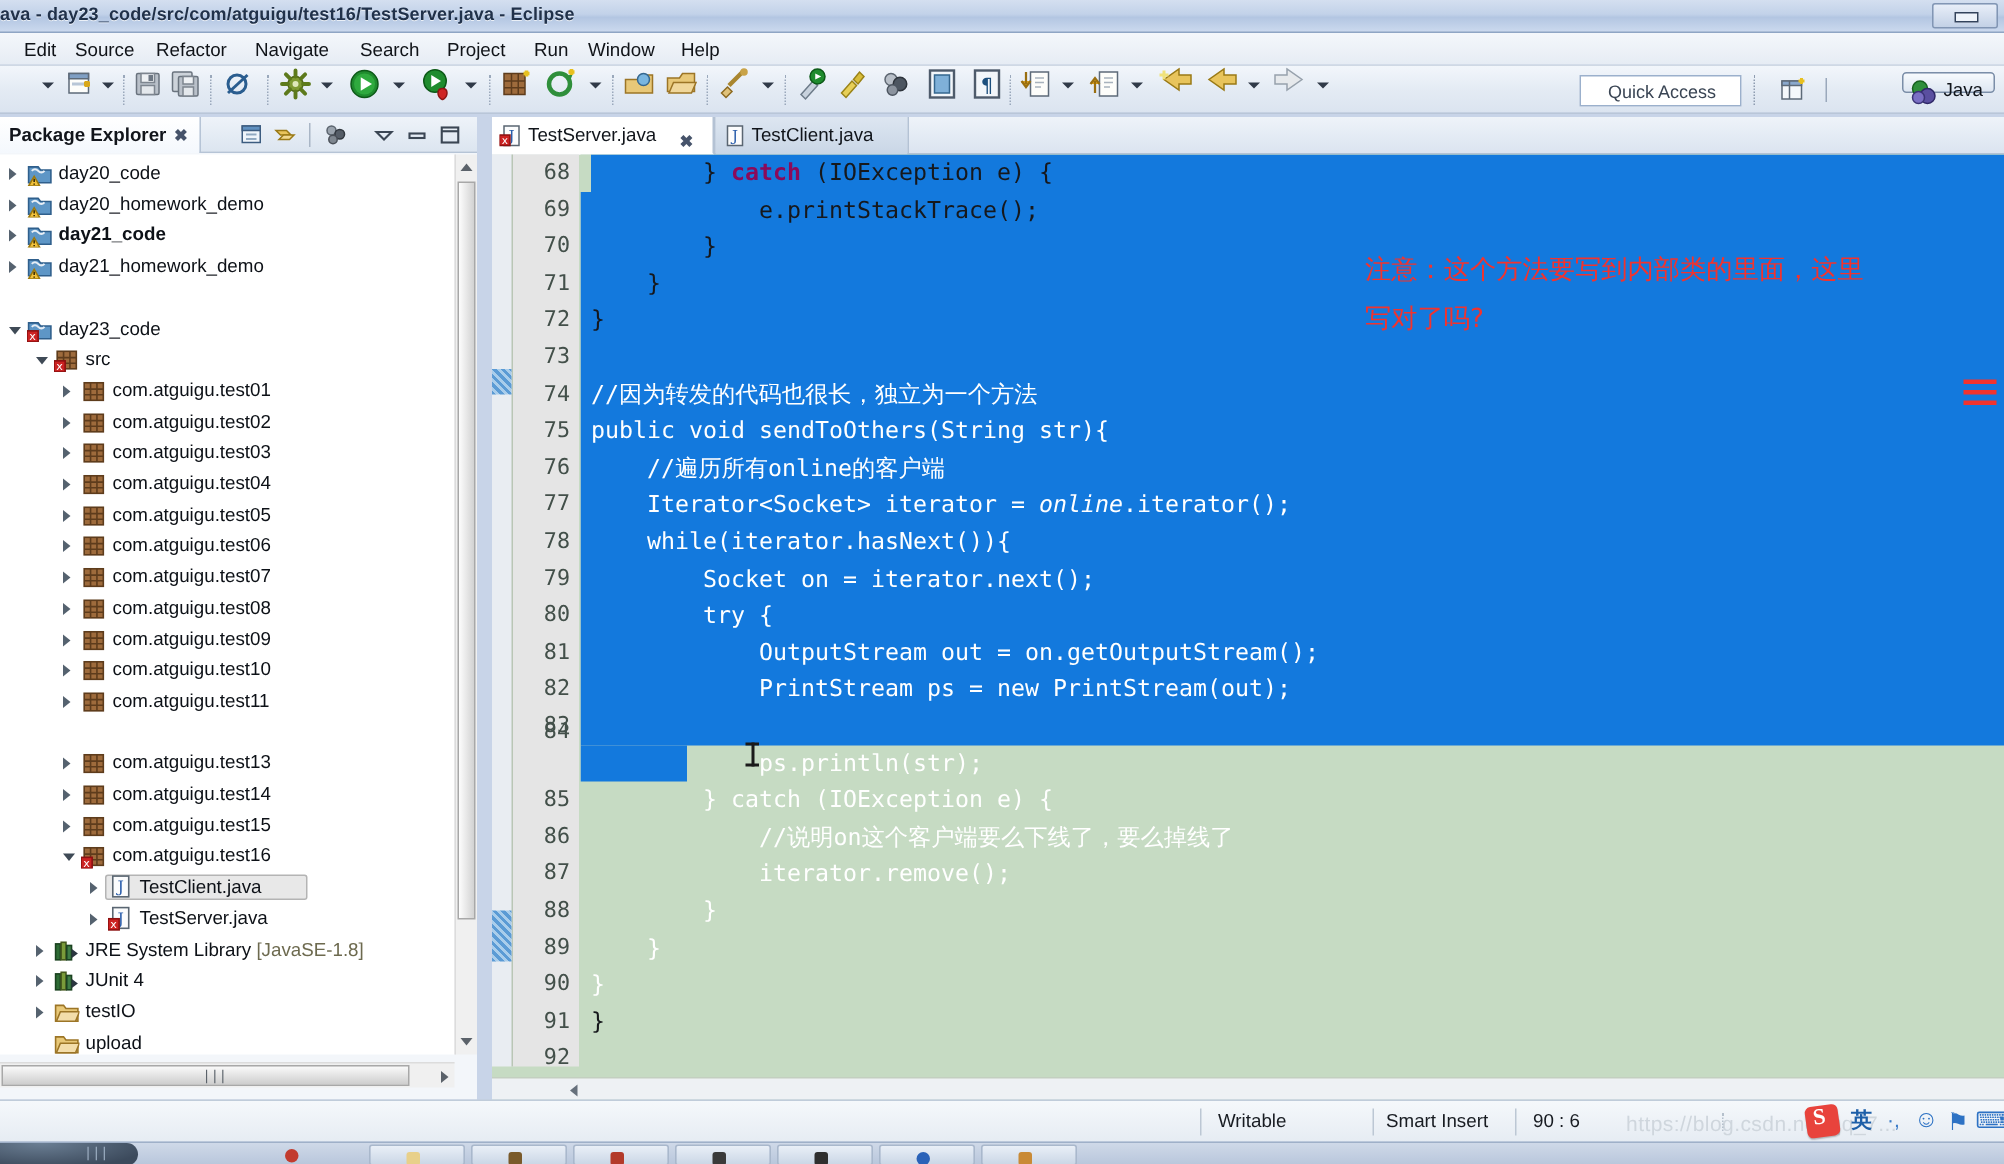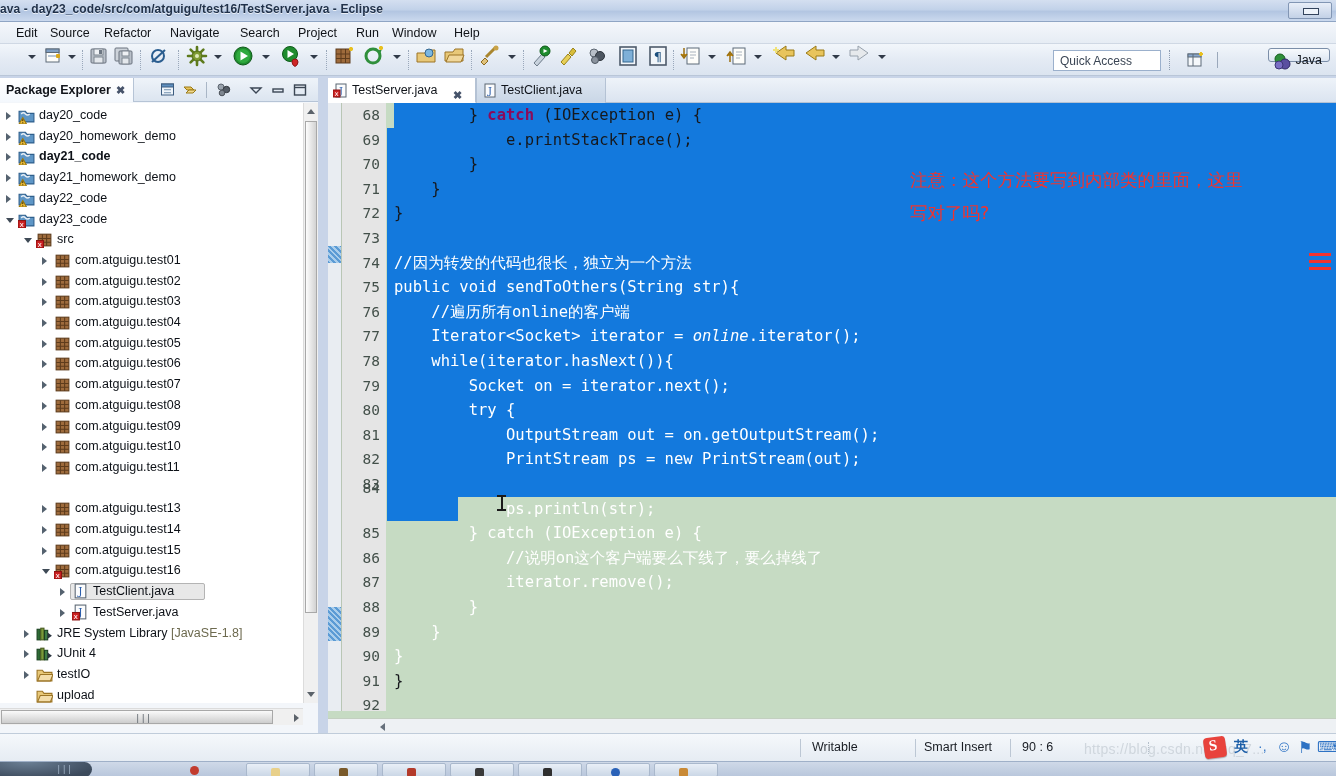--- a/index.html
+++ b/index.html
@@ -58,21 +58,21 @@
   }
   .ico { position: absolute; width: 20px; height: 20px; top: 2px; }
   .arrow-dn {
     position: absolute; top: 11px; width: 0; height: 0;
     border-left: 4px solid transparent; border-right: 4px solid transparent;
     border-top: 4px solid #303a48;
   }
   .qa-box {
     position: absolute; top: 6px; width: 108px; height: 21px;
     background: #fff; border: 1px solid #9bb0cc;
-    font-size: 12px; color: #3a4554; line-height: 20px; padding-left: 6px;
+    font-size: 12px; color: #3a4554; line-height: 20px; padding-left: 18px;
   }
   .persp-btn {
     position: absolute; top: 4px; height: 14px;
     border: 1px solid #7b8ea8; border-radius: 3px;
     background: linear-gradient(to bottom,#f7fafd,#dde6f2);
     font-size: 12.5px; color: #10141a; line-height: 23px; padding: 0 7px 0 27px;
   }
 
   
   .left-panel {
@@ -513,30 +513,20 @@
         </div>
         <div class="trow" style="top: 64.1px;">
           <span class="tw" style="left: 6px;"></span>
           <svg viewBox="0 0 16 16" style="position: absolute; width: 17px; height: 17px; top: 2px; left: 18px;">
             <path d="M1 4 h6 l1.5 2 h6.5 v8 h-14z" fill="#5e96c6" stroke="#2f5f8c"></path>
             <path d="M3 6.5 q2-2 4 0 q2 2 4 0" fill="none" stroke="#e8eef5" stroke-width="1.3"></path>
             <path d="M1 16 l3.5-6 l3.5 6z" fill="#f2c23c" stroke="#9c7a10"></path>
             <path d="M4.5 11.5 v2 M4.5 14.4 v.8" stroke="#3a2c05" stroke-width="1"></path>
           </svg>
           <span class="lbl" style="left: 39px; font-weight: normal;">day21_homework_demo</span>
-        </div>
-        <div class="trow" style="top: 84.8px;">
-          <span class="tw" style="left: 6px;"></span>
-          <svg viewBox="0 0 16 16" style="position: absolute; width: 17px; height: 17px; top: 2px; left: 18px;">
-            <path d="M1 4 h6 l1.5 2 h6.5 v8 h-14z" fill="#5e96c6" stroke="#2f5f8c"></path>
-            <path d="M3 6.5 q2-2 4 0 q2 2 4 0" fill="none" stroke="#e8eef5" stroke-width="1.3"></path>
-            <path d="M1 16 l3.5-6 l3.5 6z" fill="#f2c23c" stroke="#9c7a10"></path>
-            <path d="M4.5 11.5 v2 M4.5 14.4 v.8" stroke="#3a2c05" stroke-width="1"></path>
-          </svg>
-          <span class="lbl" style="left: 39px; font-weight: normal;">day22_code</span>
         </div>
         <div class="trow" style="top: 105.5px;">
           <span class="tw open" style="left: 6px;"></span>
           <svg viewBox="0 0 16 16" style="position: absolute; width: 17px; height: 17px; top: 2px; left: 18px;">
             <path d="M1 4 h6 l1.5 2 h6.5 v8 h-14z" fill="#5e96c6" stroke="#2f5f8c"></path>
             <path d="M3 6.5 q2-2 4 0 q2 2 4 0" fill="none" stroke="#e8eef5" stroke-width="1.3"></path>
             <rect x="0" y="9" width="7" height="7" fill="#cc2222" stroke="#8c1010"></rect>
             <text x="3.5" y="15" font-size="7" font-family="DejaVu Sans" text-anchor="middle" fill="#fff">x</text>
           </svg>
           <span class="lbl" style="left: 39px; font-weight: normal;">day23_code</span>

